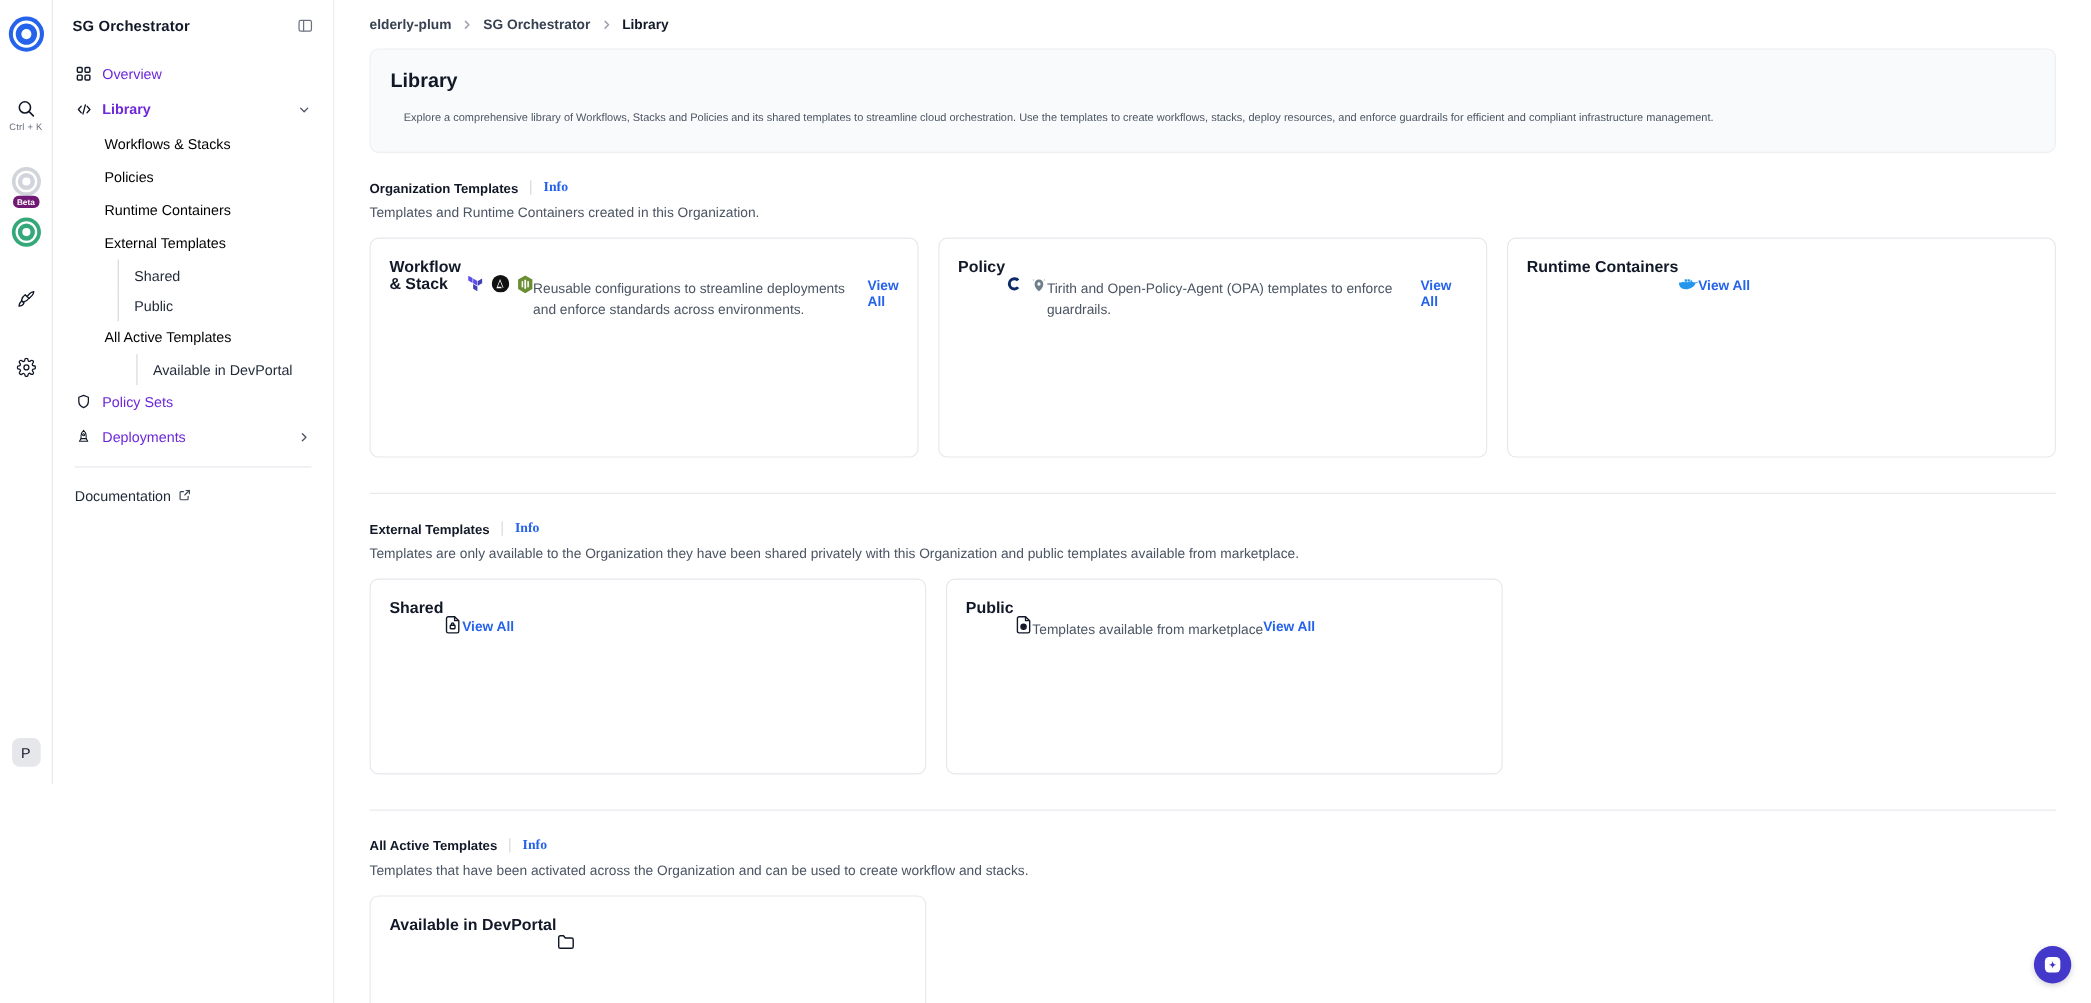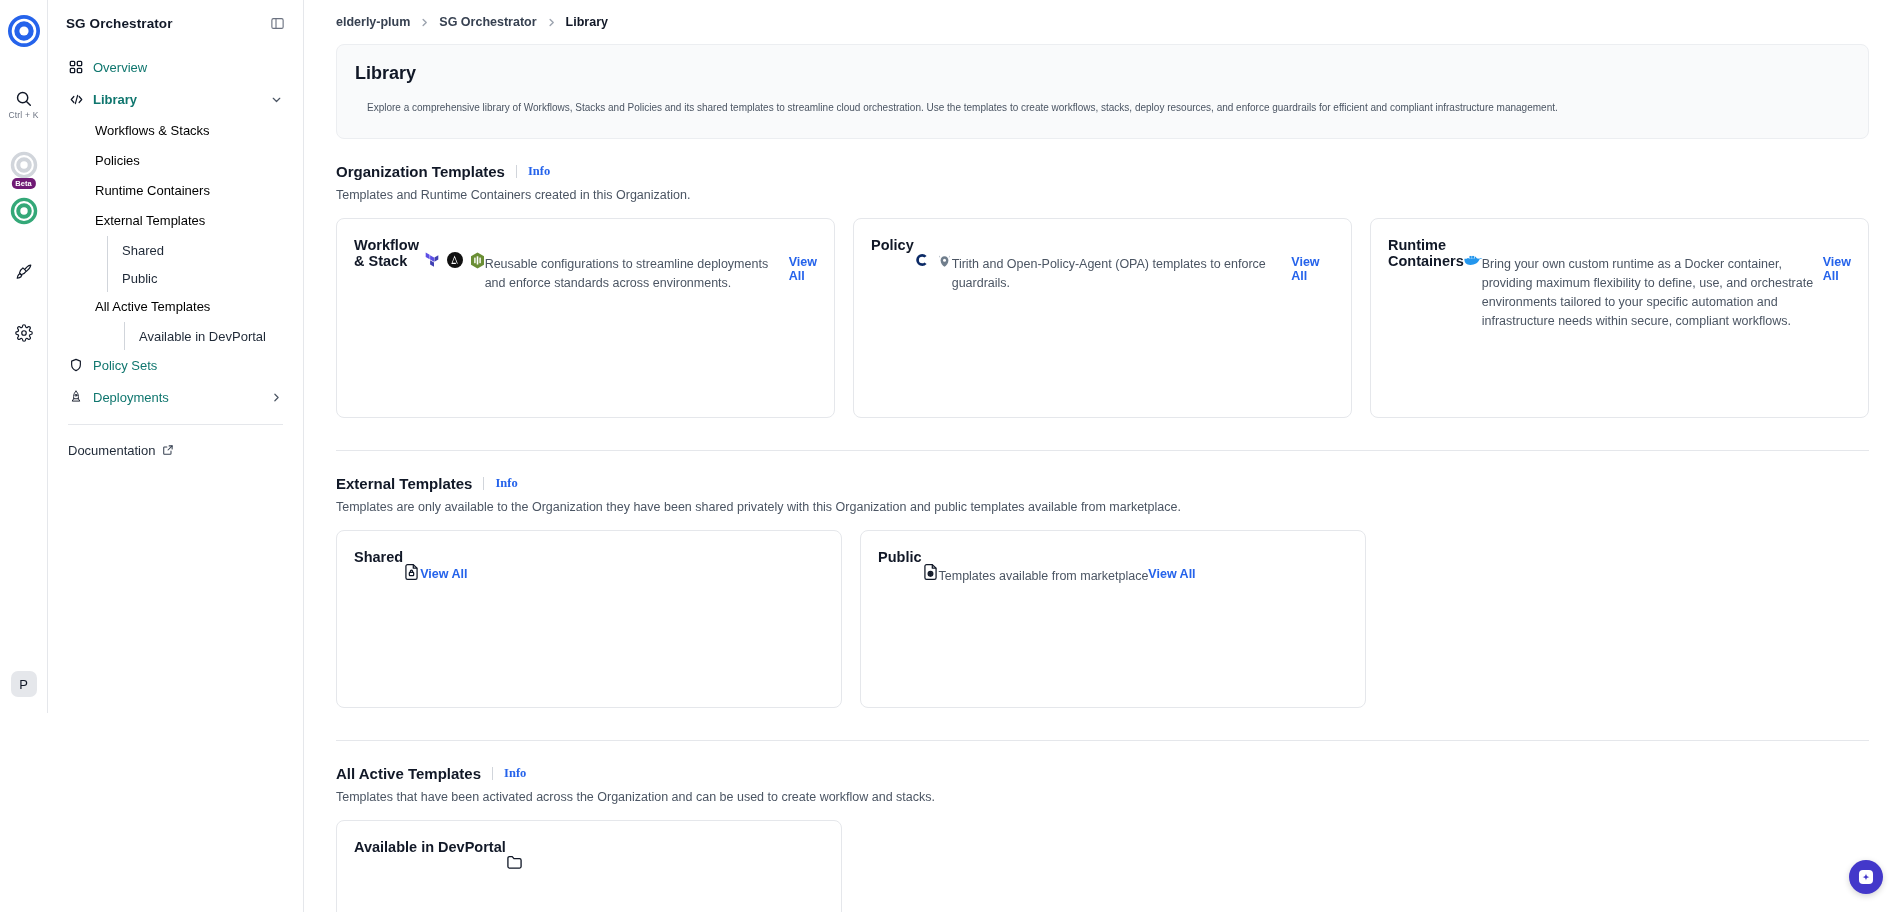--- a/index.html
+++ b/index.html
@@ -55,21 +55,21 @@
   .sb-header {
     height: 46px; display: flex; align-items: center;
     justify-content: space-between; padding: 0 4px;
   }
   .sb-title { font-size: 13.5px; font-weight: 700; color: #111827; letter-spacing: .1px; }
   .sb-collapse { cursor: pointer; color: #6b7280; display: flex; }
   .sb-nav { padding-top: 6px; }
   .nav-item {
     display: flex; align-items: center; gap: 9px;
     height: 30px; padding: 0 6px; border-radius: 6px;
-    font-size: 13px; color: #0f766e; cursor: pointer;
+    font-size: 13px; color: #6d28d9; cursor: pointer;
     margin-bottom: 2px;
   }
   .nav-item .nico { display: flex; width: 16px; justify-content: center; color: #111827; }
   .nav-item.active-parent { font-weight: 700; }
   .nav-item .chev { margin-left: auto; color: #6b7280; display: flex; }
   .nav-sub {
     display: flex; align-items: center; height: 29px;
     padding-left: 33px; font-size: 13px; color: #000000;
     cursor: pointer; border-radius: 6px; margin-bottom: 1px;
   }
@@ -104,21 +104,21 @@
 
   .hero {
     background: #f9fafb; border: 1px solid #eceef1; border-radius: 8px;
     padding: 18px 18px 20px 18px;
   }
   .hero-title { font-size: 18px; font-weight: 700; color: #111827; margin-bottom: 14px; }
   .hero-desc { font-size: 10px; line-height: 20px; color: #4b5563; max-width: 1470px; margin-left: 12px; }
 
   .section { margin-top: 24px; }
   .section-head { display: flex; align-items: center; gap: 11px; }
-  .section-title { font-size: 15px; font-weight: 700; color: #111827; }
+  .section-title { font-size: 12px; font-weight: 700; color: #111827; }
   .info-wrap { display: flex; align-items: center; gap: 11px; }
   .info-bar { width: 1px; height: 13px; background: #d1d5db; }
   .info-link { font-size: 12.5px; font-weight: 700; color: #2563eb; cursor: pointer; font-family: Liberation Serif, serif; }
   .section-sub { font-size: 12.5px; color: #4b5563; margin-top: 8px; }
 
   .card-row { display: flex; gap: 18px; margin-top: 16px; }
   .card {
     border: 1px solid #e5e7eb; border-radius: 8px;
     background: #fff; padding: 18px 17px 20px 17px;
     display: flex; flex-direction: row;
@@ -395,21 +395,20 @@
                     <rect x="6.1" y="5.6" width="2.4" height="2.3"></rect>
                     <rect x="9" y="5.6" width="2.4" height="2.3"></rect>
                     <rect x="6.1" y="3" width="2.4" height="2.3"></rect>
                     <rect x="9" y="3" width="2.4" height="2.3"></rect>
                     <rect x="11.9" y="5.6" width="2.4" height="2.3"></rect>
                     <path d="M19.6 6.4c-.6-.4-1.9-.5-2.9-.3-.1-1-.7-1.8-1.4-2.4l-.4-.3-.3.4c-.5.6-.7 1.7-.3 2.5H.6c-.3 1.9.2 4.3 1.7 5.9 1.4 1.5 3.5 2.2 6.2 2.2 5.8 0 10.1-2.7 12.1-7.5.8 0 2.4 0 3.2-1.5z" transform="scale(.84) translate(0,1)"></path>
                   </g>
                 </svg>
               </span>
             </div>
-            <div class="card-desc">Bring your own custom runtime as a Docker container, providing maximum flexibility to define, use, and orchestrate environments tailored to your specific automation and infrastructure needs within secure, compliant workflows.</div>
             <div class="view-all">View All</div>
           </div>
         </div>
       </div>
 
       <div class="hr"></div>
 
       <div class="section">
         <div class="section-head">
           <span class="section-title">External Templates</span>

